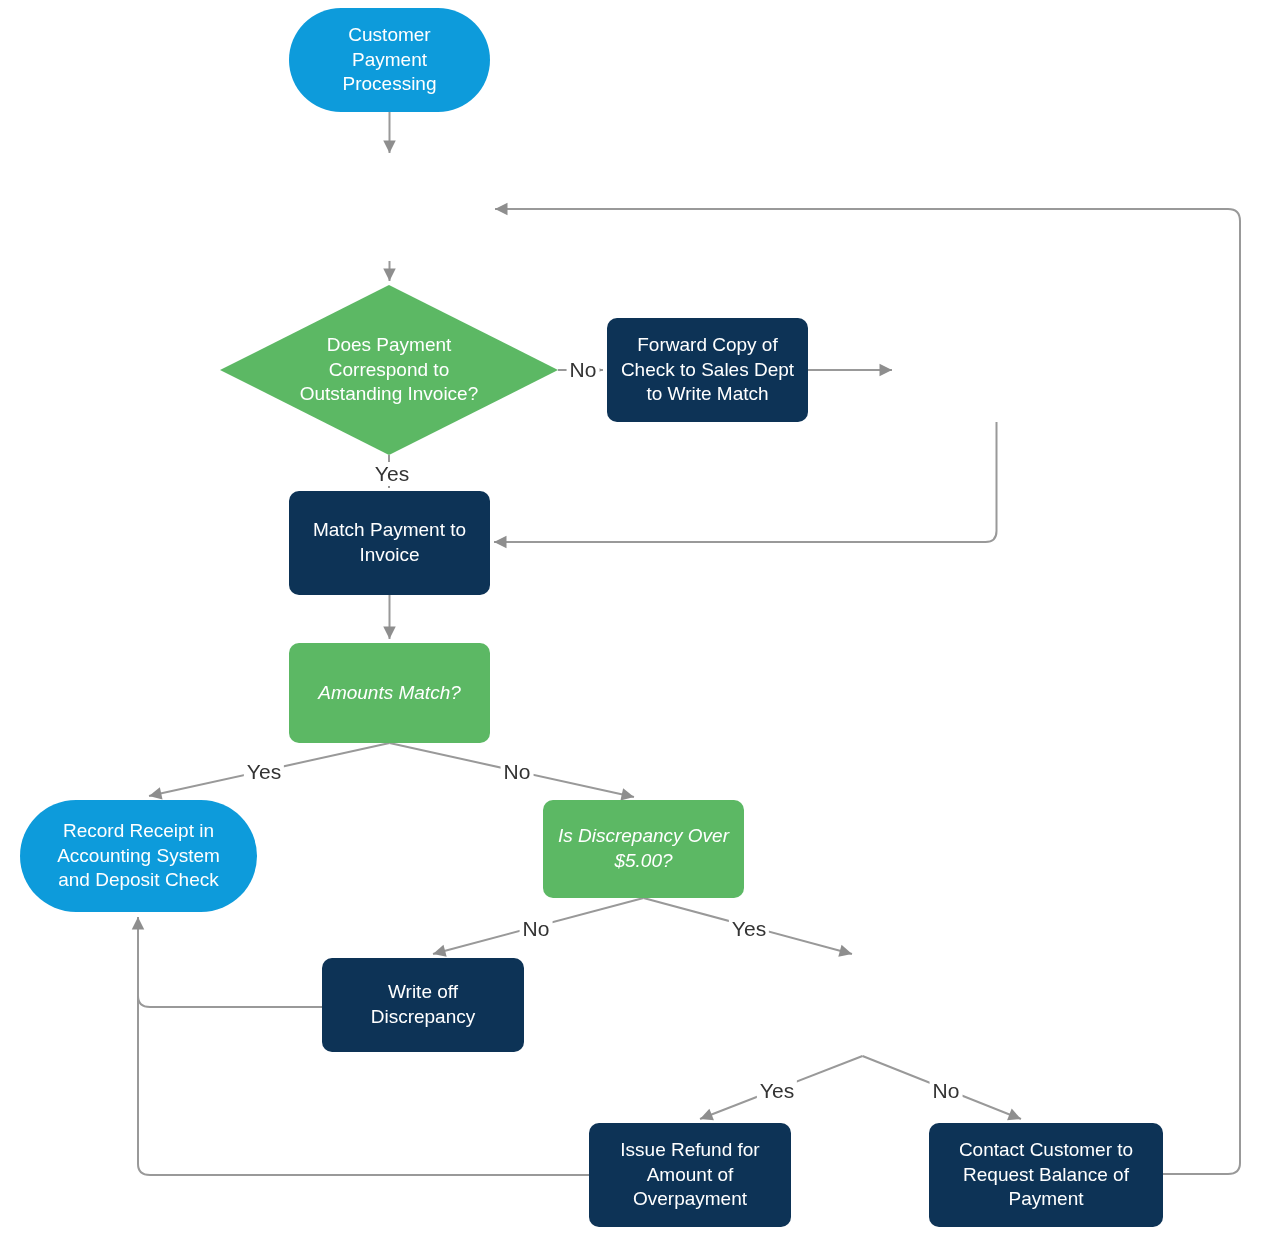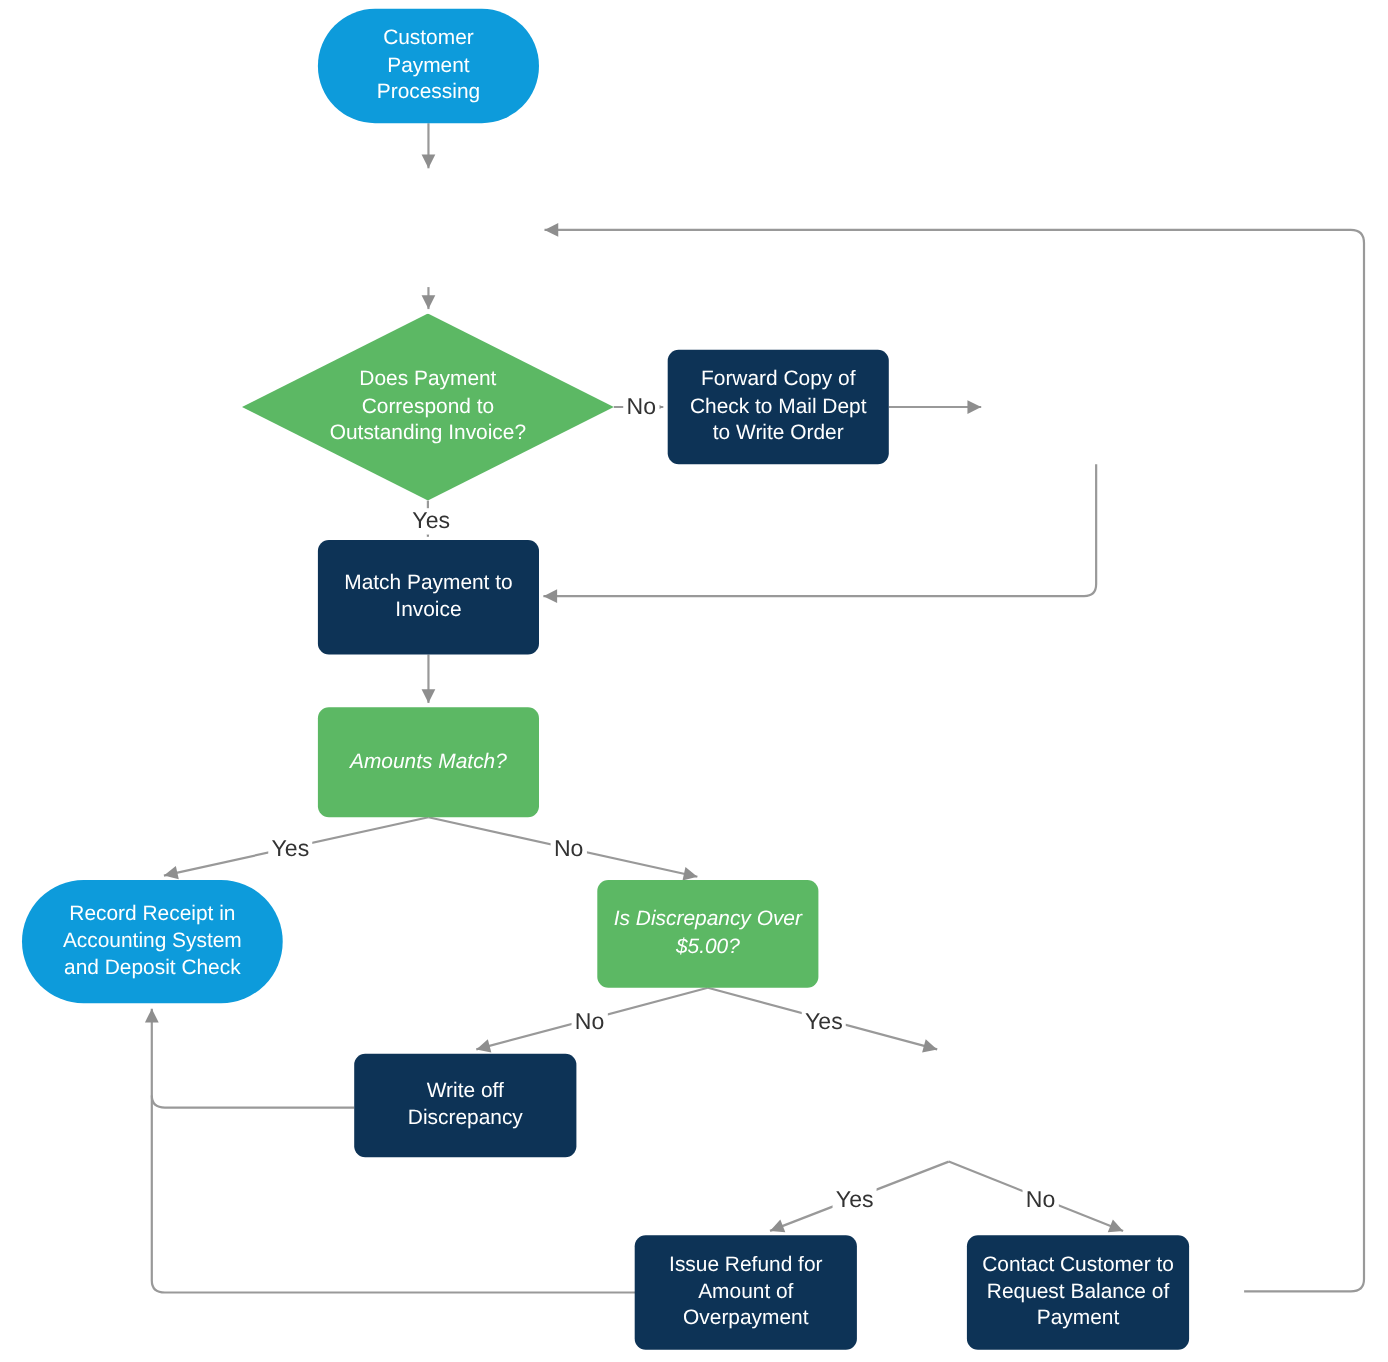--- a/index.html
+++ b/index.html
@@ -69,21 +69,21 @@
   <div class="node terminal" style="left:289px;top:8px;width:201px;height:104px;border-radius:52px;padding:0 40px;">
     <span class="node-label">Customer Payment Processing</span>
   </div>
 
 
   <div class="node diamond" style="left:220px;top:285px;width:338px;height:170px;">
     <span class="node-label">Does Payment Correspond to Outstanding Invoice?</span>
   </div>
 
   <div class="node process" style="left:607px;top:318px;width:201px;height:104px;">
-    <span class="node-label">Forward Copy of Check to Mail Dept to Write Order</span>
+    <span class="node-label">Forward Copy of Check to Sales Dept to Write Match</span>
   </div>
 
 
   <div class="node process" style="left:289px;top:491px;width:201px;height:104px;">
     <span class="node-label">Match Payment to Invoice</span>
   </div>
 
   <div class="node decision-rect" style="left:289px;top:643px;width:201px;height:100px;">
     <span class="node-label">Amounts Match?</span>
   </div>
@@ -94,25 +94,25 @@
 
   <div class="node decision-rect" style="left:543px;top:800px;width:201px;height:98px;">
     <span class="node-label">Is Discrepancy Over $5.00?</span>
   </div>
 
   <div class="node process" style="left:322px;top:958px;width:202px;height:94px;">
     <span class="node-label">Write off Discrepancy</span>
   </div>
 
 
-  <div class="node process" style="left:577px;top:1123px;width:202px;height:104px;">
+  <div class="node process" style="left:589px;top:1123px;width:202px;height:104px;">
     <span class="node-label">Issue Refund for Amount of Overpayment</span>
   </div>
 
-  <div class="node process" style="left:879px;top:1123px;width:202px;height:104px;">
+  <div class="node process" style="left:929px;top:1123px;width:234px;height:104px;">
     <span class="node-label">Contact Customer to Request Balance of Payment</span>
   </div>
 
   <span class="edge-label" style="left:583px;top:370px;">No</span>
   <span class="edge-label" style="left:392px;top:474px;">Yes</span>
   <span class="edge-label" style="left:264px;top:772px;">Yes</span>
   <span class="edge-label" style="left:517px;top:772px;">No</span>
   <span class="edge-label" style="left:536px;top:929px;">No</span>
   <span class="edge-label" style="left:749px;top:929px;">Yes</span>
   <span class="edge-label" style="left:777px;top:1091px;">Yes</span>

